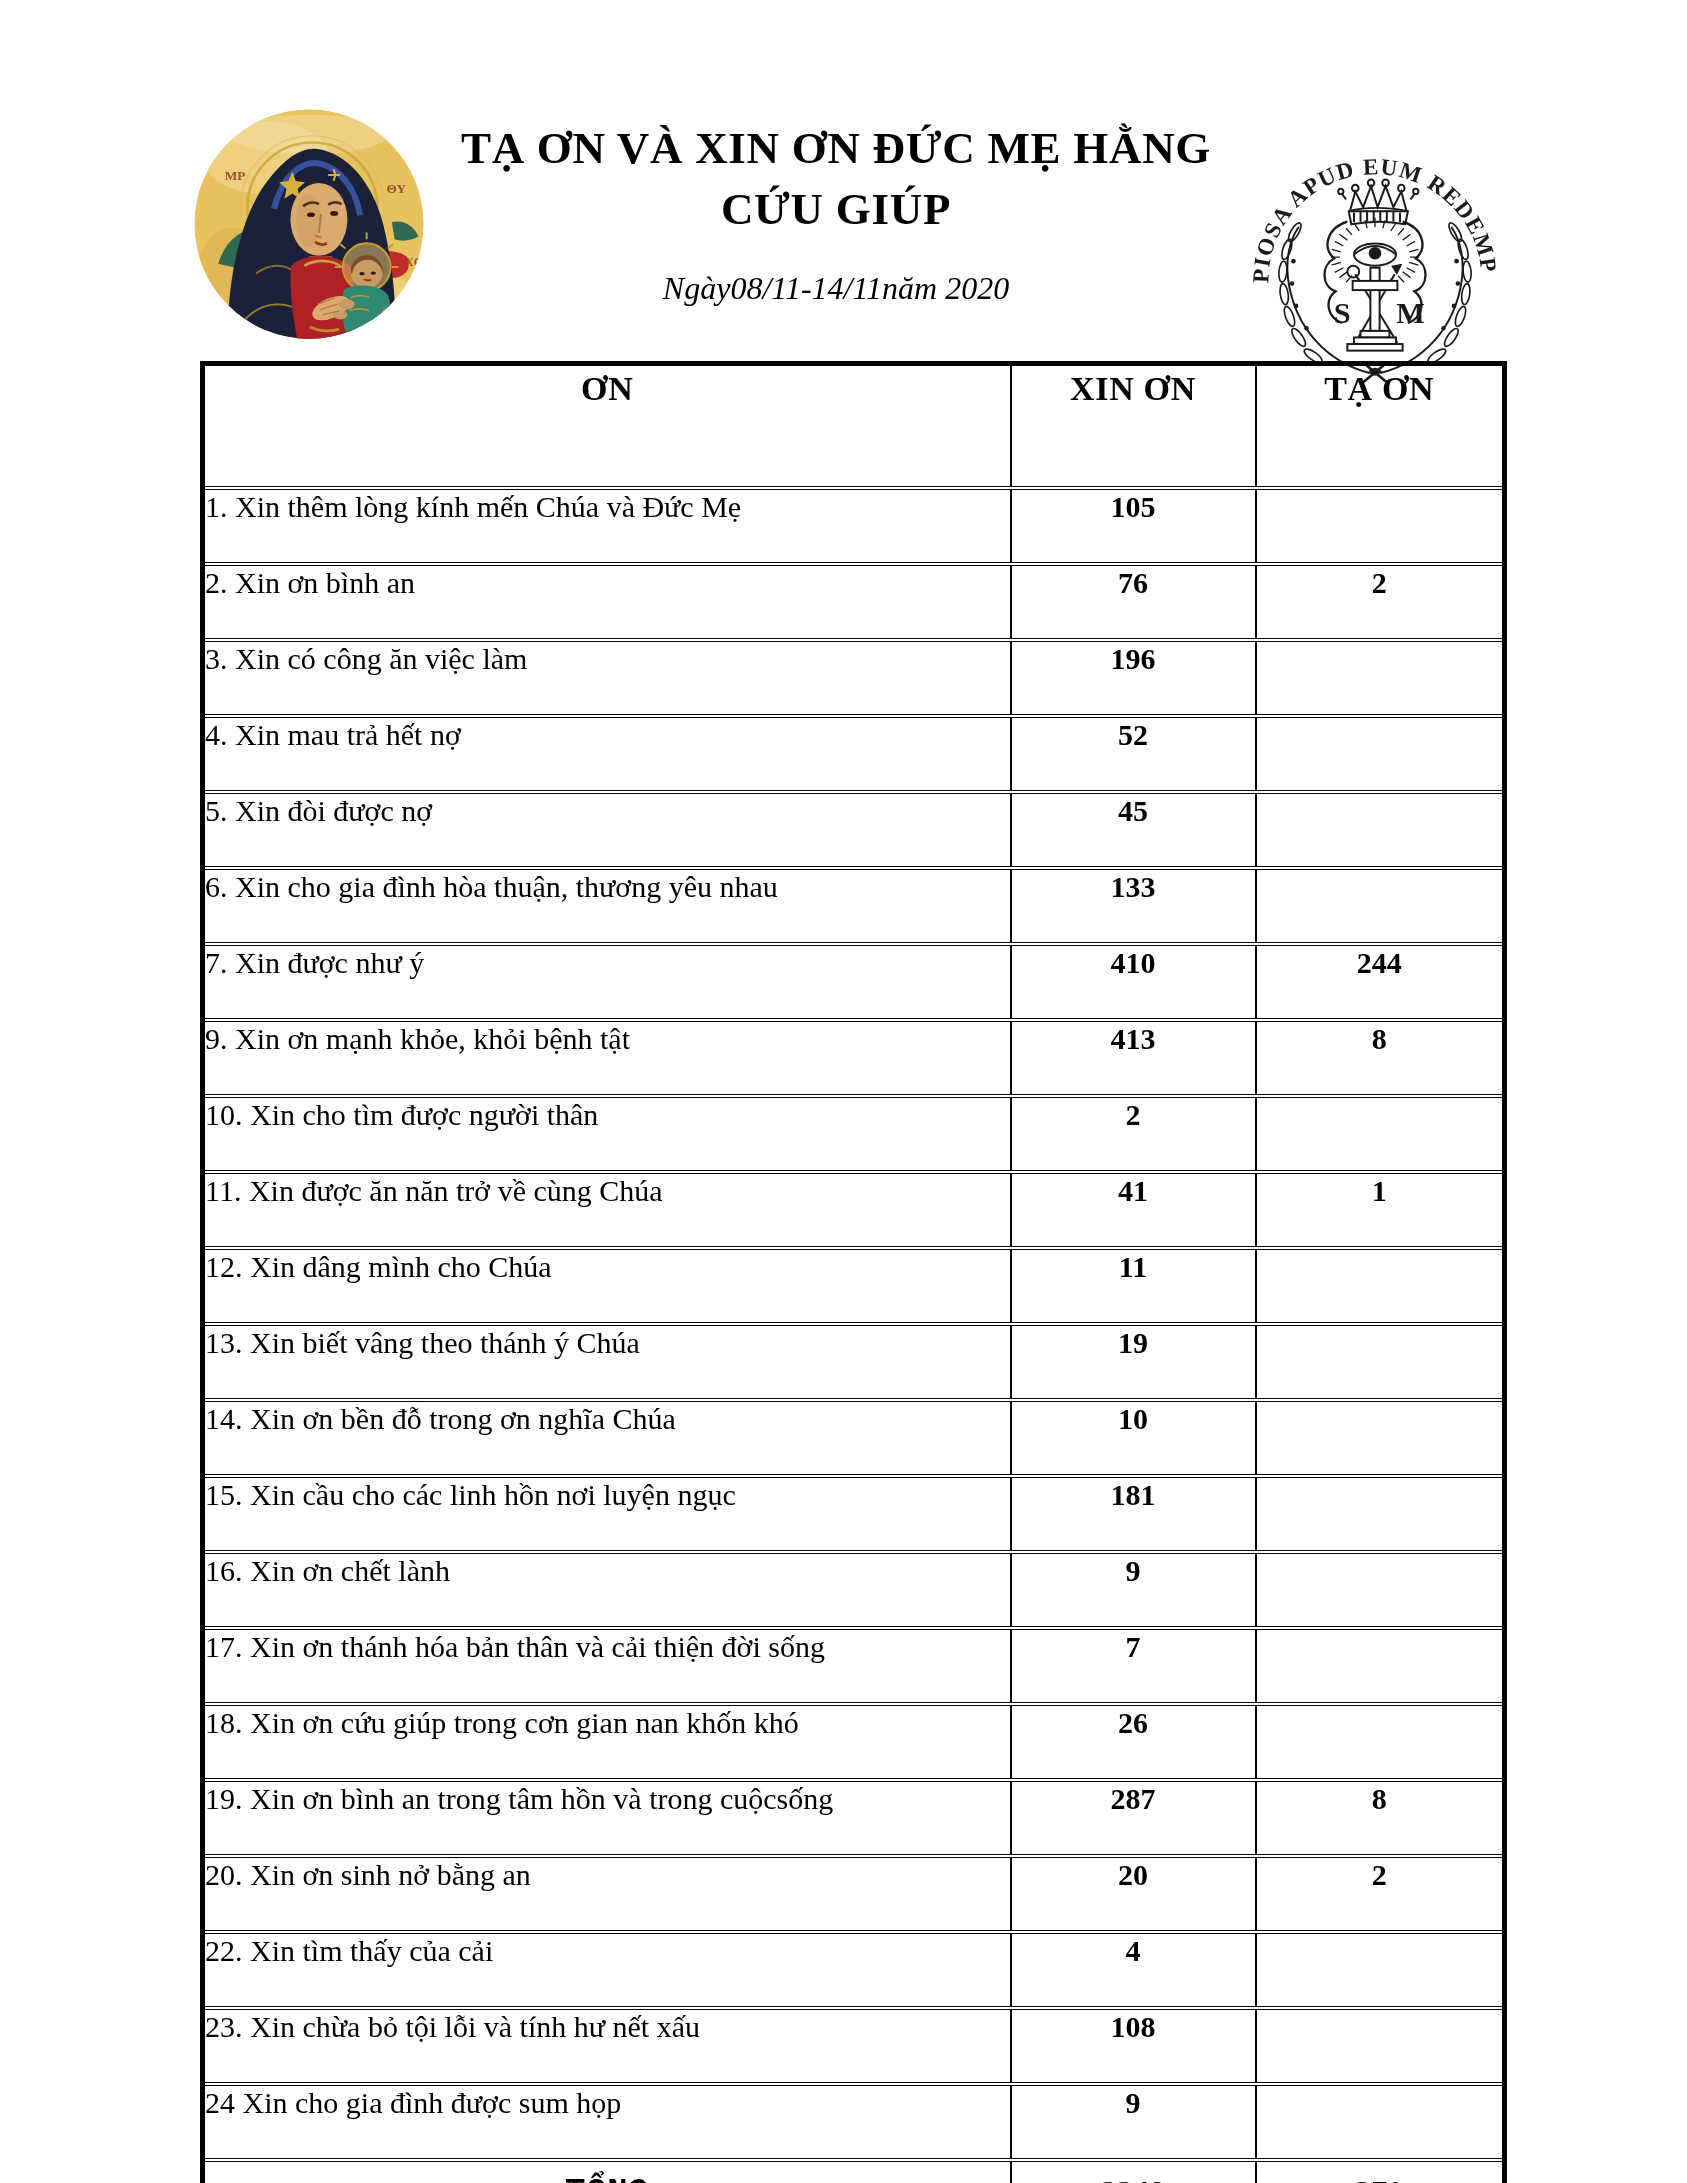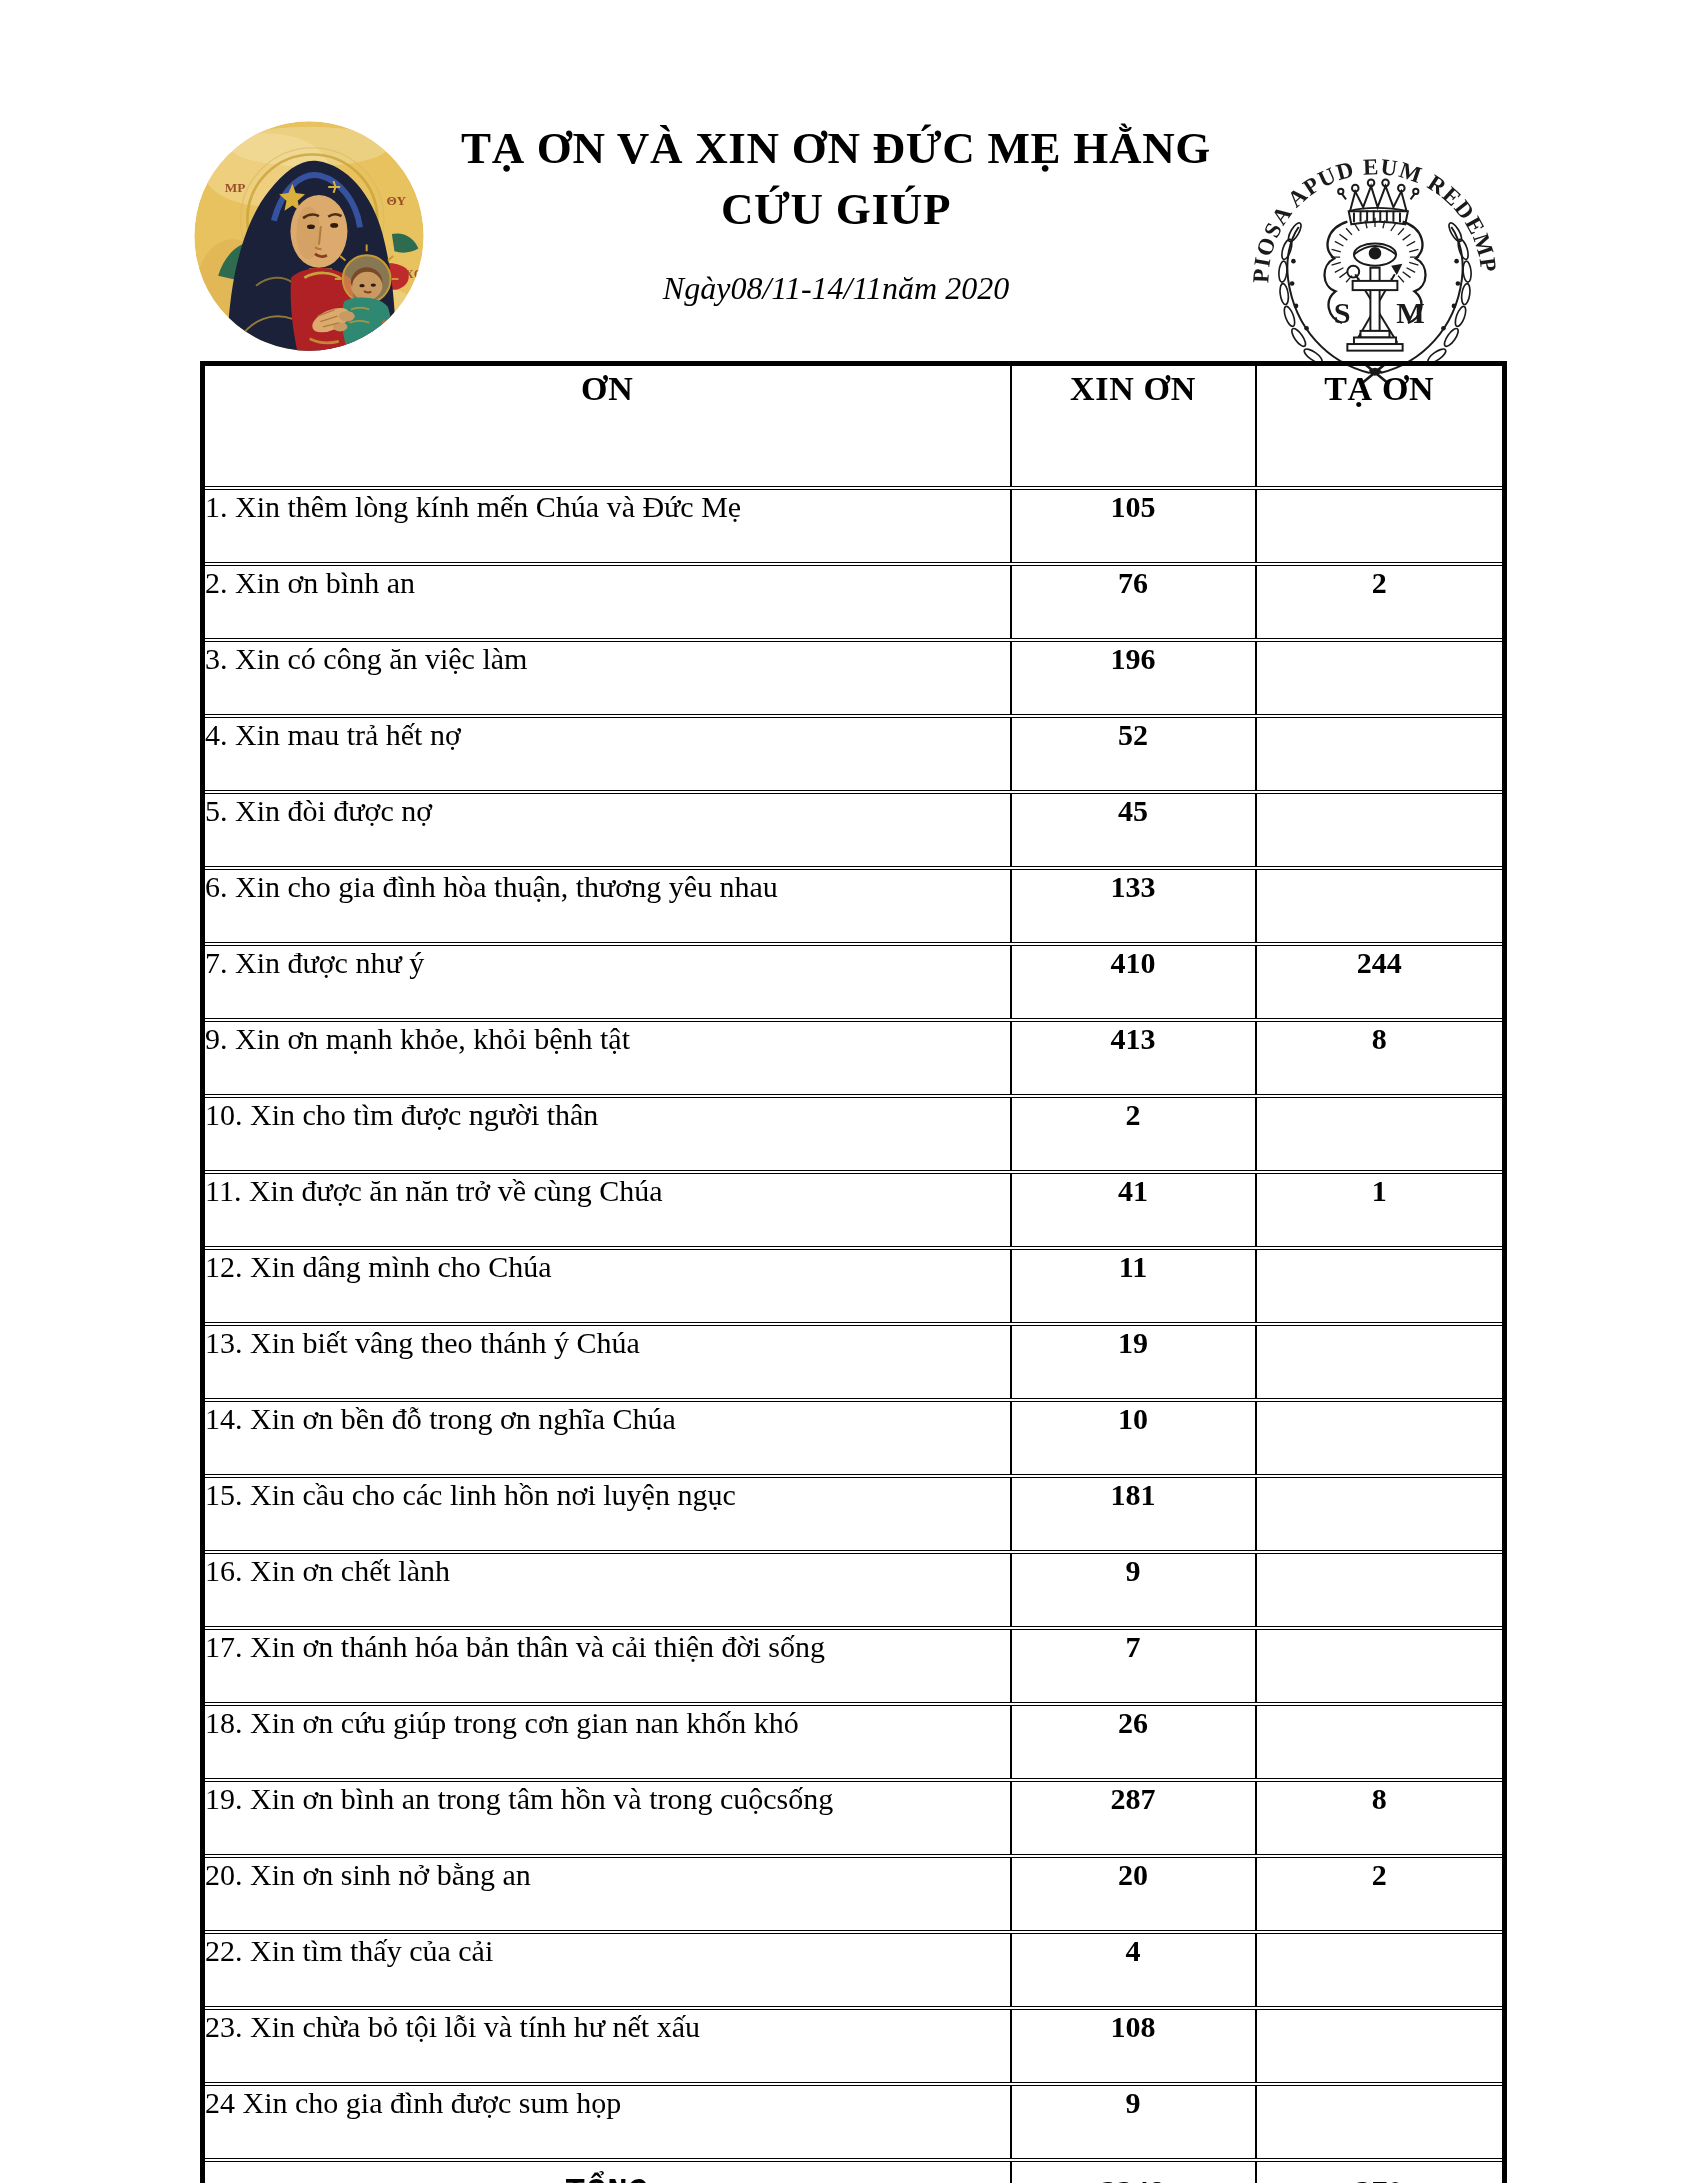--- a/index.html
+++ b/index.html
@@ -1,20 +1,20 @@
 <!DOCTYPE html>
 <html style="font-size:10.6px"><head>
 <meta charset="utf-8">
 <style>
   html,body{margin:0;padding:0;background:#ffffff;}
   .page{position:relative;width:1687px;height:2183px;background:#ffffff;
         font-family:"Liberation Serif", serif;color:#000;overflow:hidden;}
 
   
-  .icon-wrap{position:absolute;left:193px;top:120px;width:232px;height:232px;}
+  .icon-wrap{position:absolute;left:193px;top:108px;width:232px;height:232px;}
   .seal-wrap{position:absolute;left:1250px;top:111px;width:250px;height:274px;}
   .title-block{position:absolute;left:429px;top:118px;width:814px;text-align:center;}
   .title-line{font-weight:bold;font-size:45px;line-height:61px;letter-spacing:0.7px;white-space:nowrap;}
   .date-line{margin-top:30px;font-style:italic;font-size:32px;}
 
   
   table.grace{position:absolute;left:200px;top:361px;width:1303px;
               border-collapse:collapse;table-layout:fixed;border:5.3px solid #000;}
   table.grace td, table.grace th{border-left:2px solid #000;border-right:2px solid #000;
               border-bottom:4.6px double #000;padding:0;vertical-align:top;}

